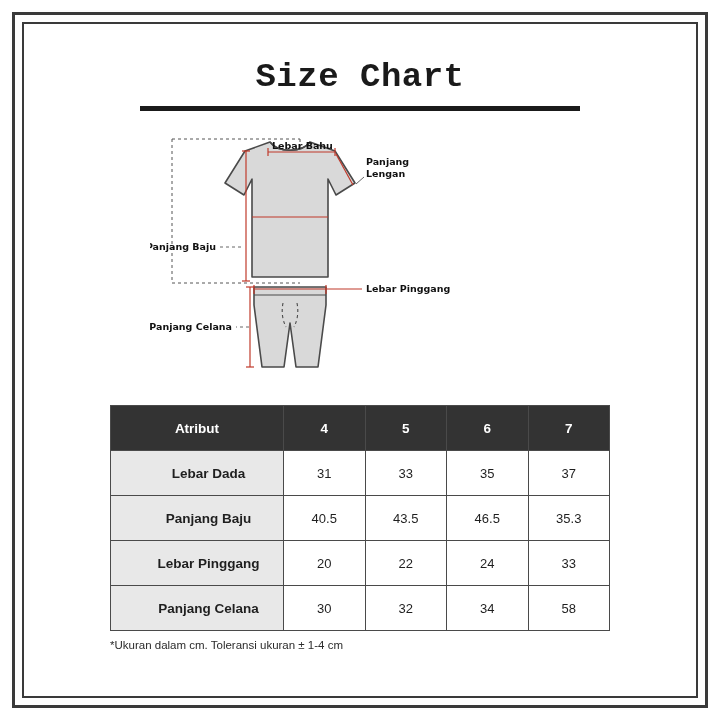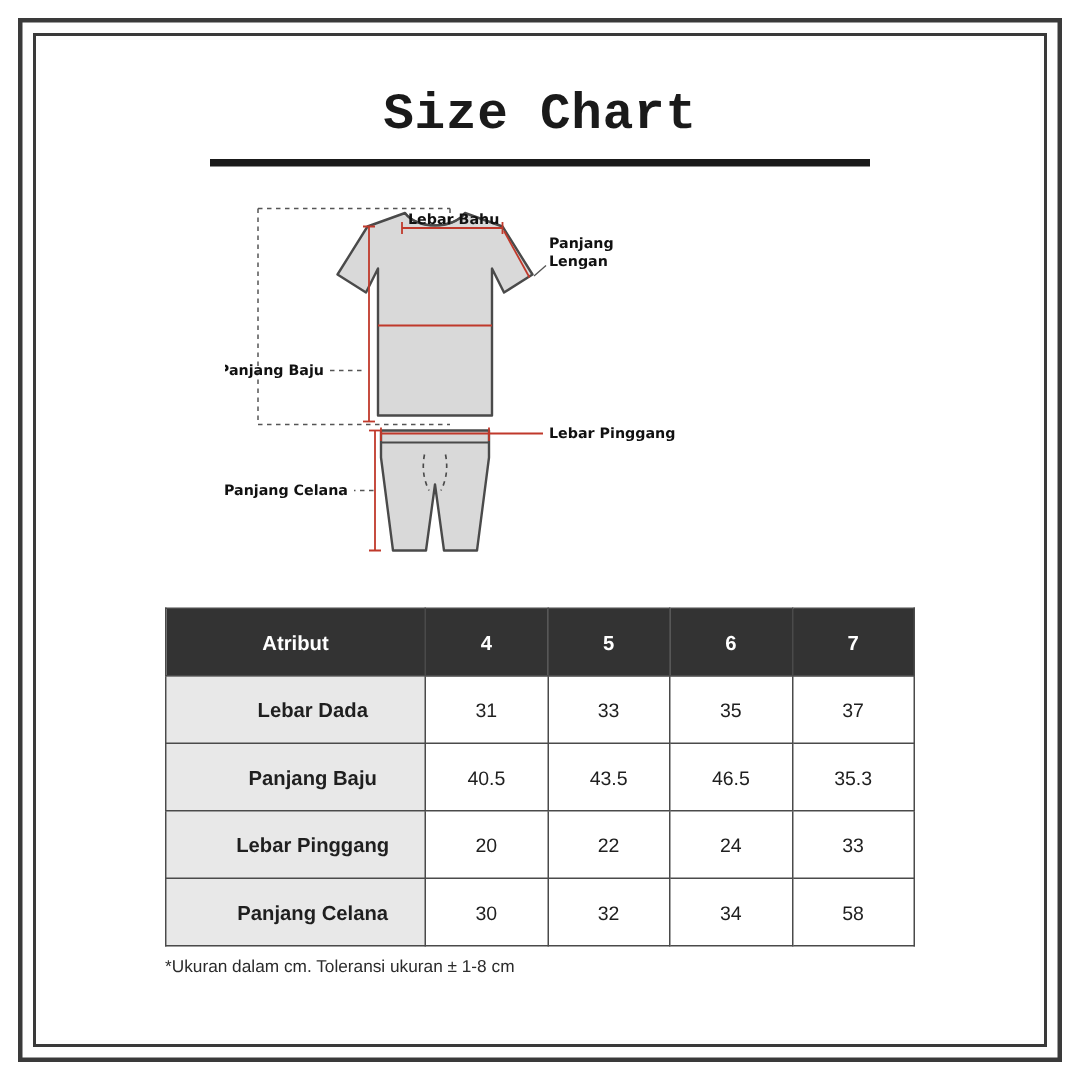--- a/index.html
+++ b/index.html
@@ -251,16 +251,16 @@
         <tr>
           <td class="attr-cell">Panjang Celana</td>
           <td>30</td>
           <td>32</td>
           <td>34</td>
           <td>58</td>
         </tr>
       </tbody>
     </table>
 
-    <div class="note">*Ukuran dalam cm. Toleransi ukuran ± 1-8 cm</div>
+    <div class="note">*Ukuran dalam cm. Toleransi ukuran ± 1-4 cm</div>
 
   </div>
 </div>
 
 </body></html>

